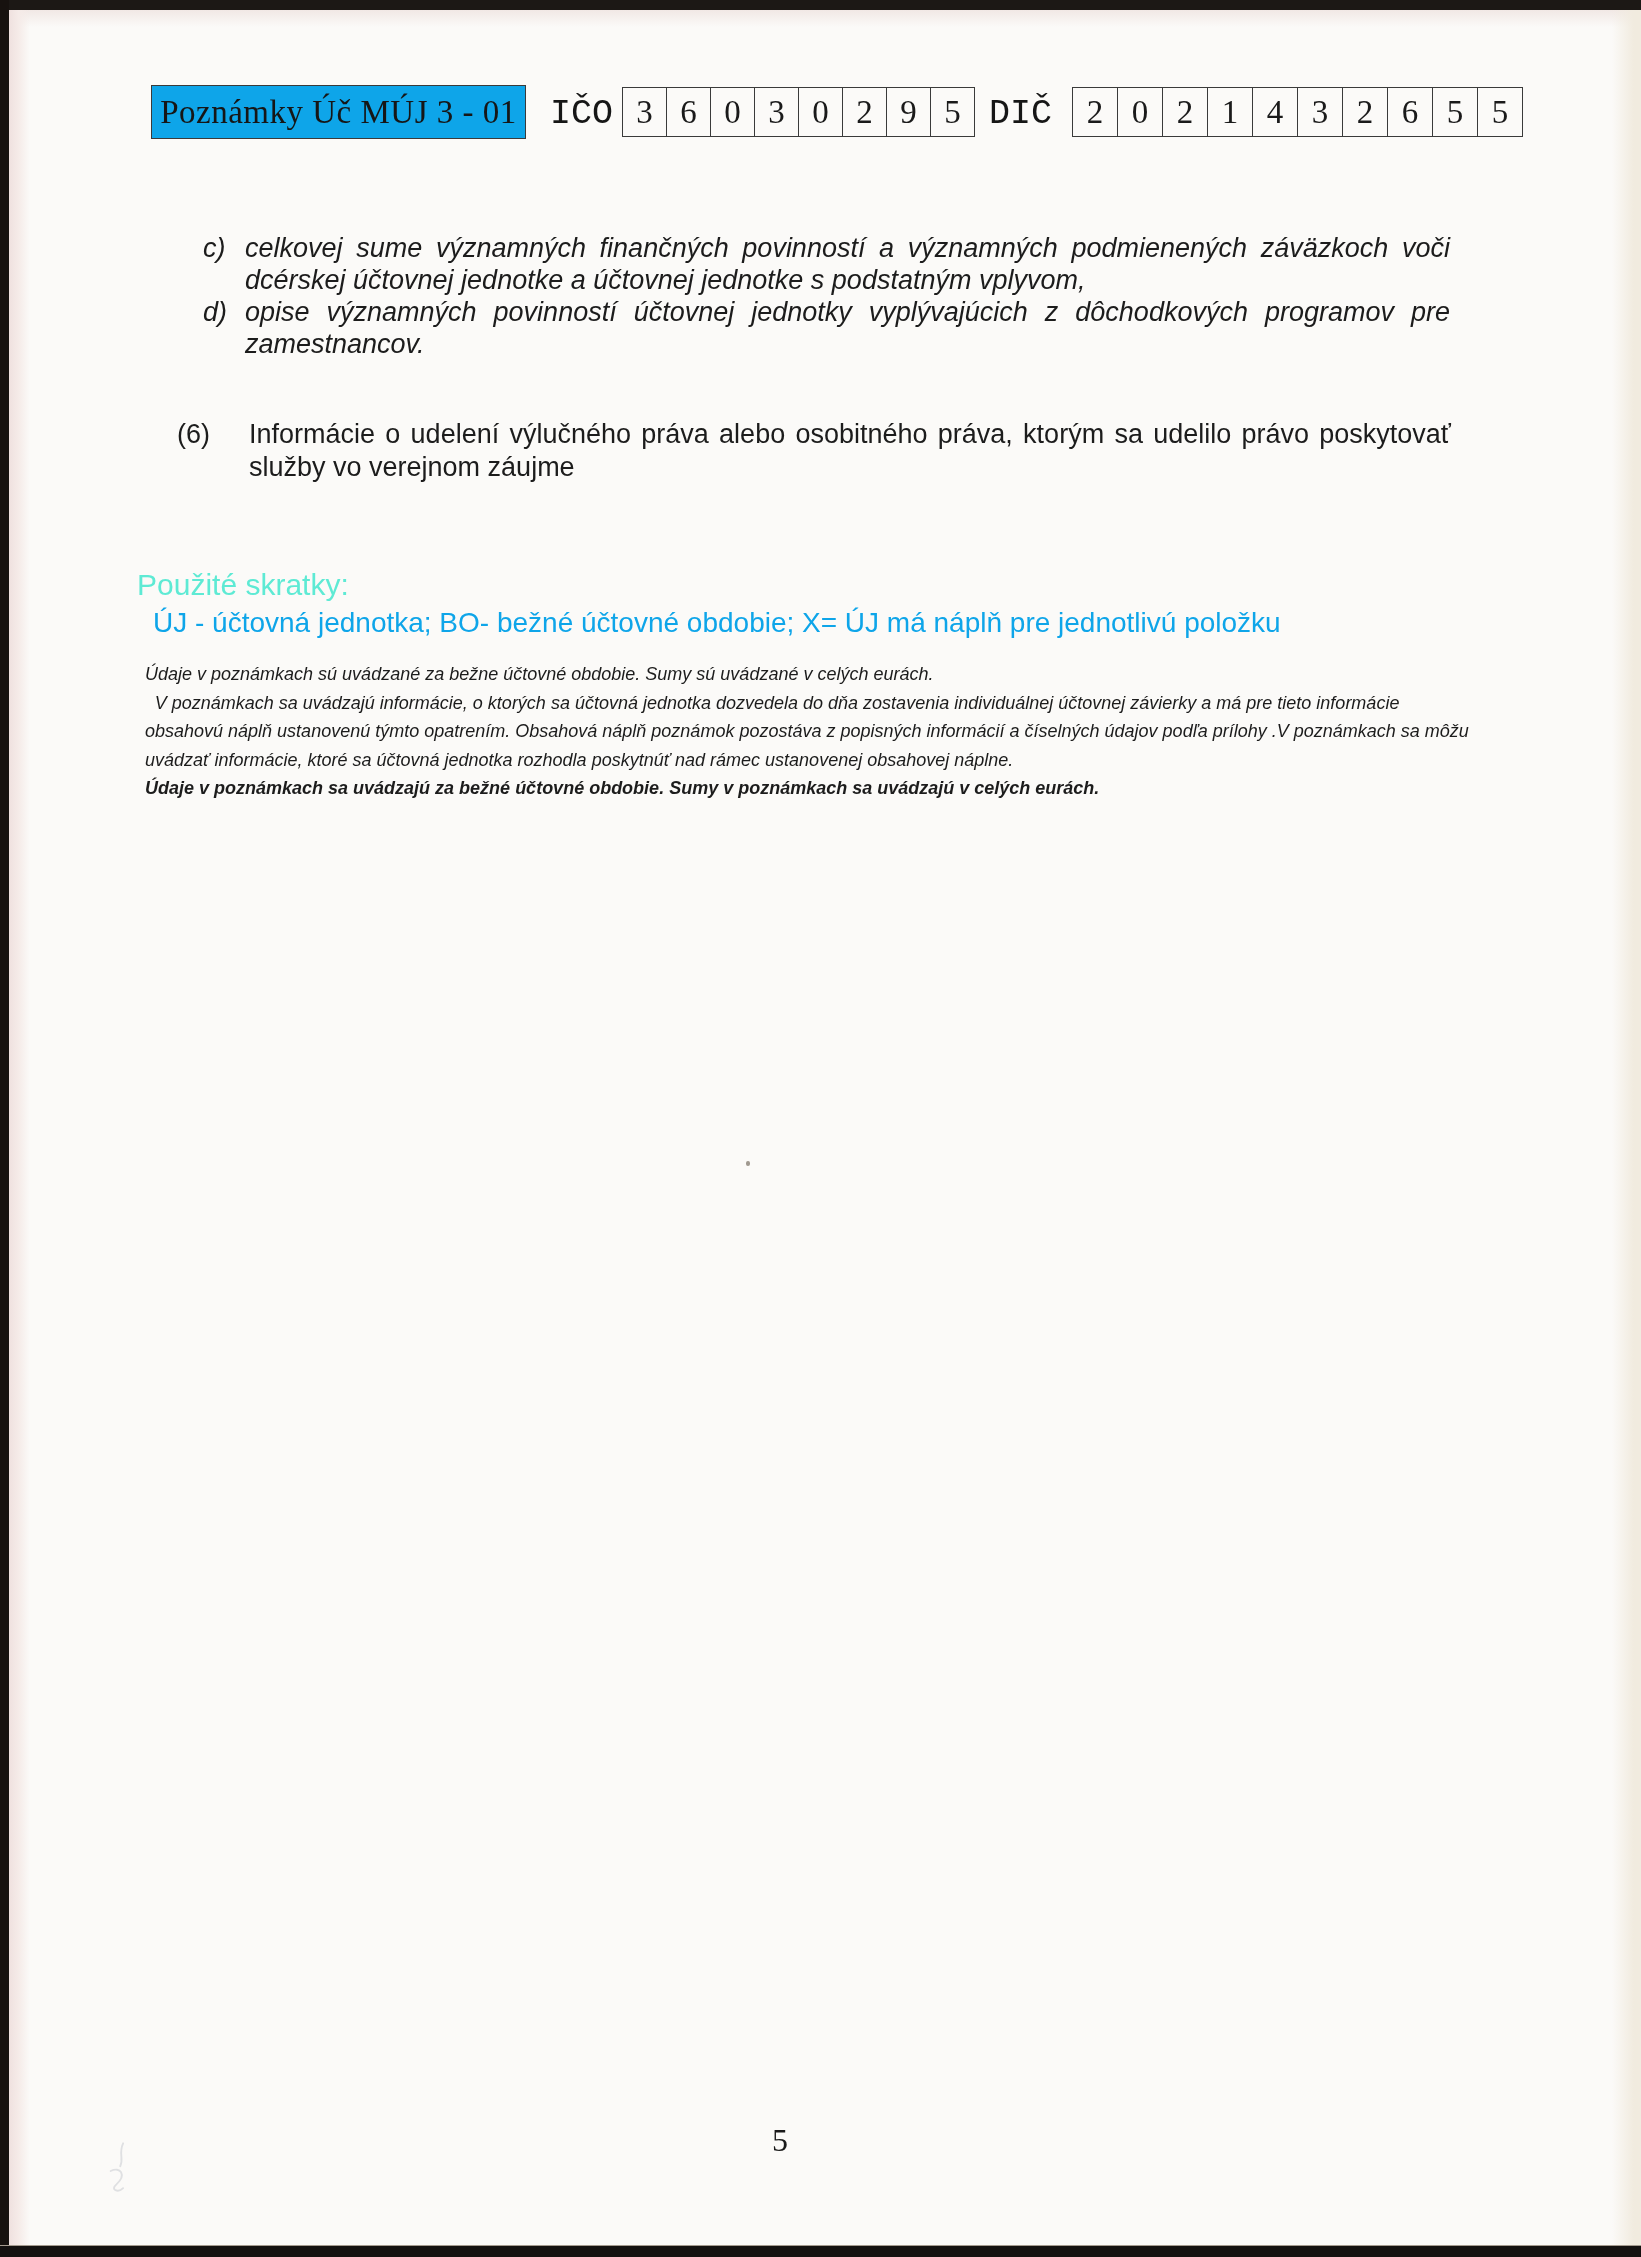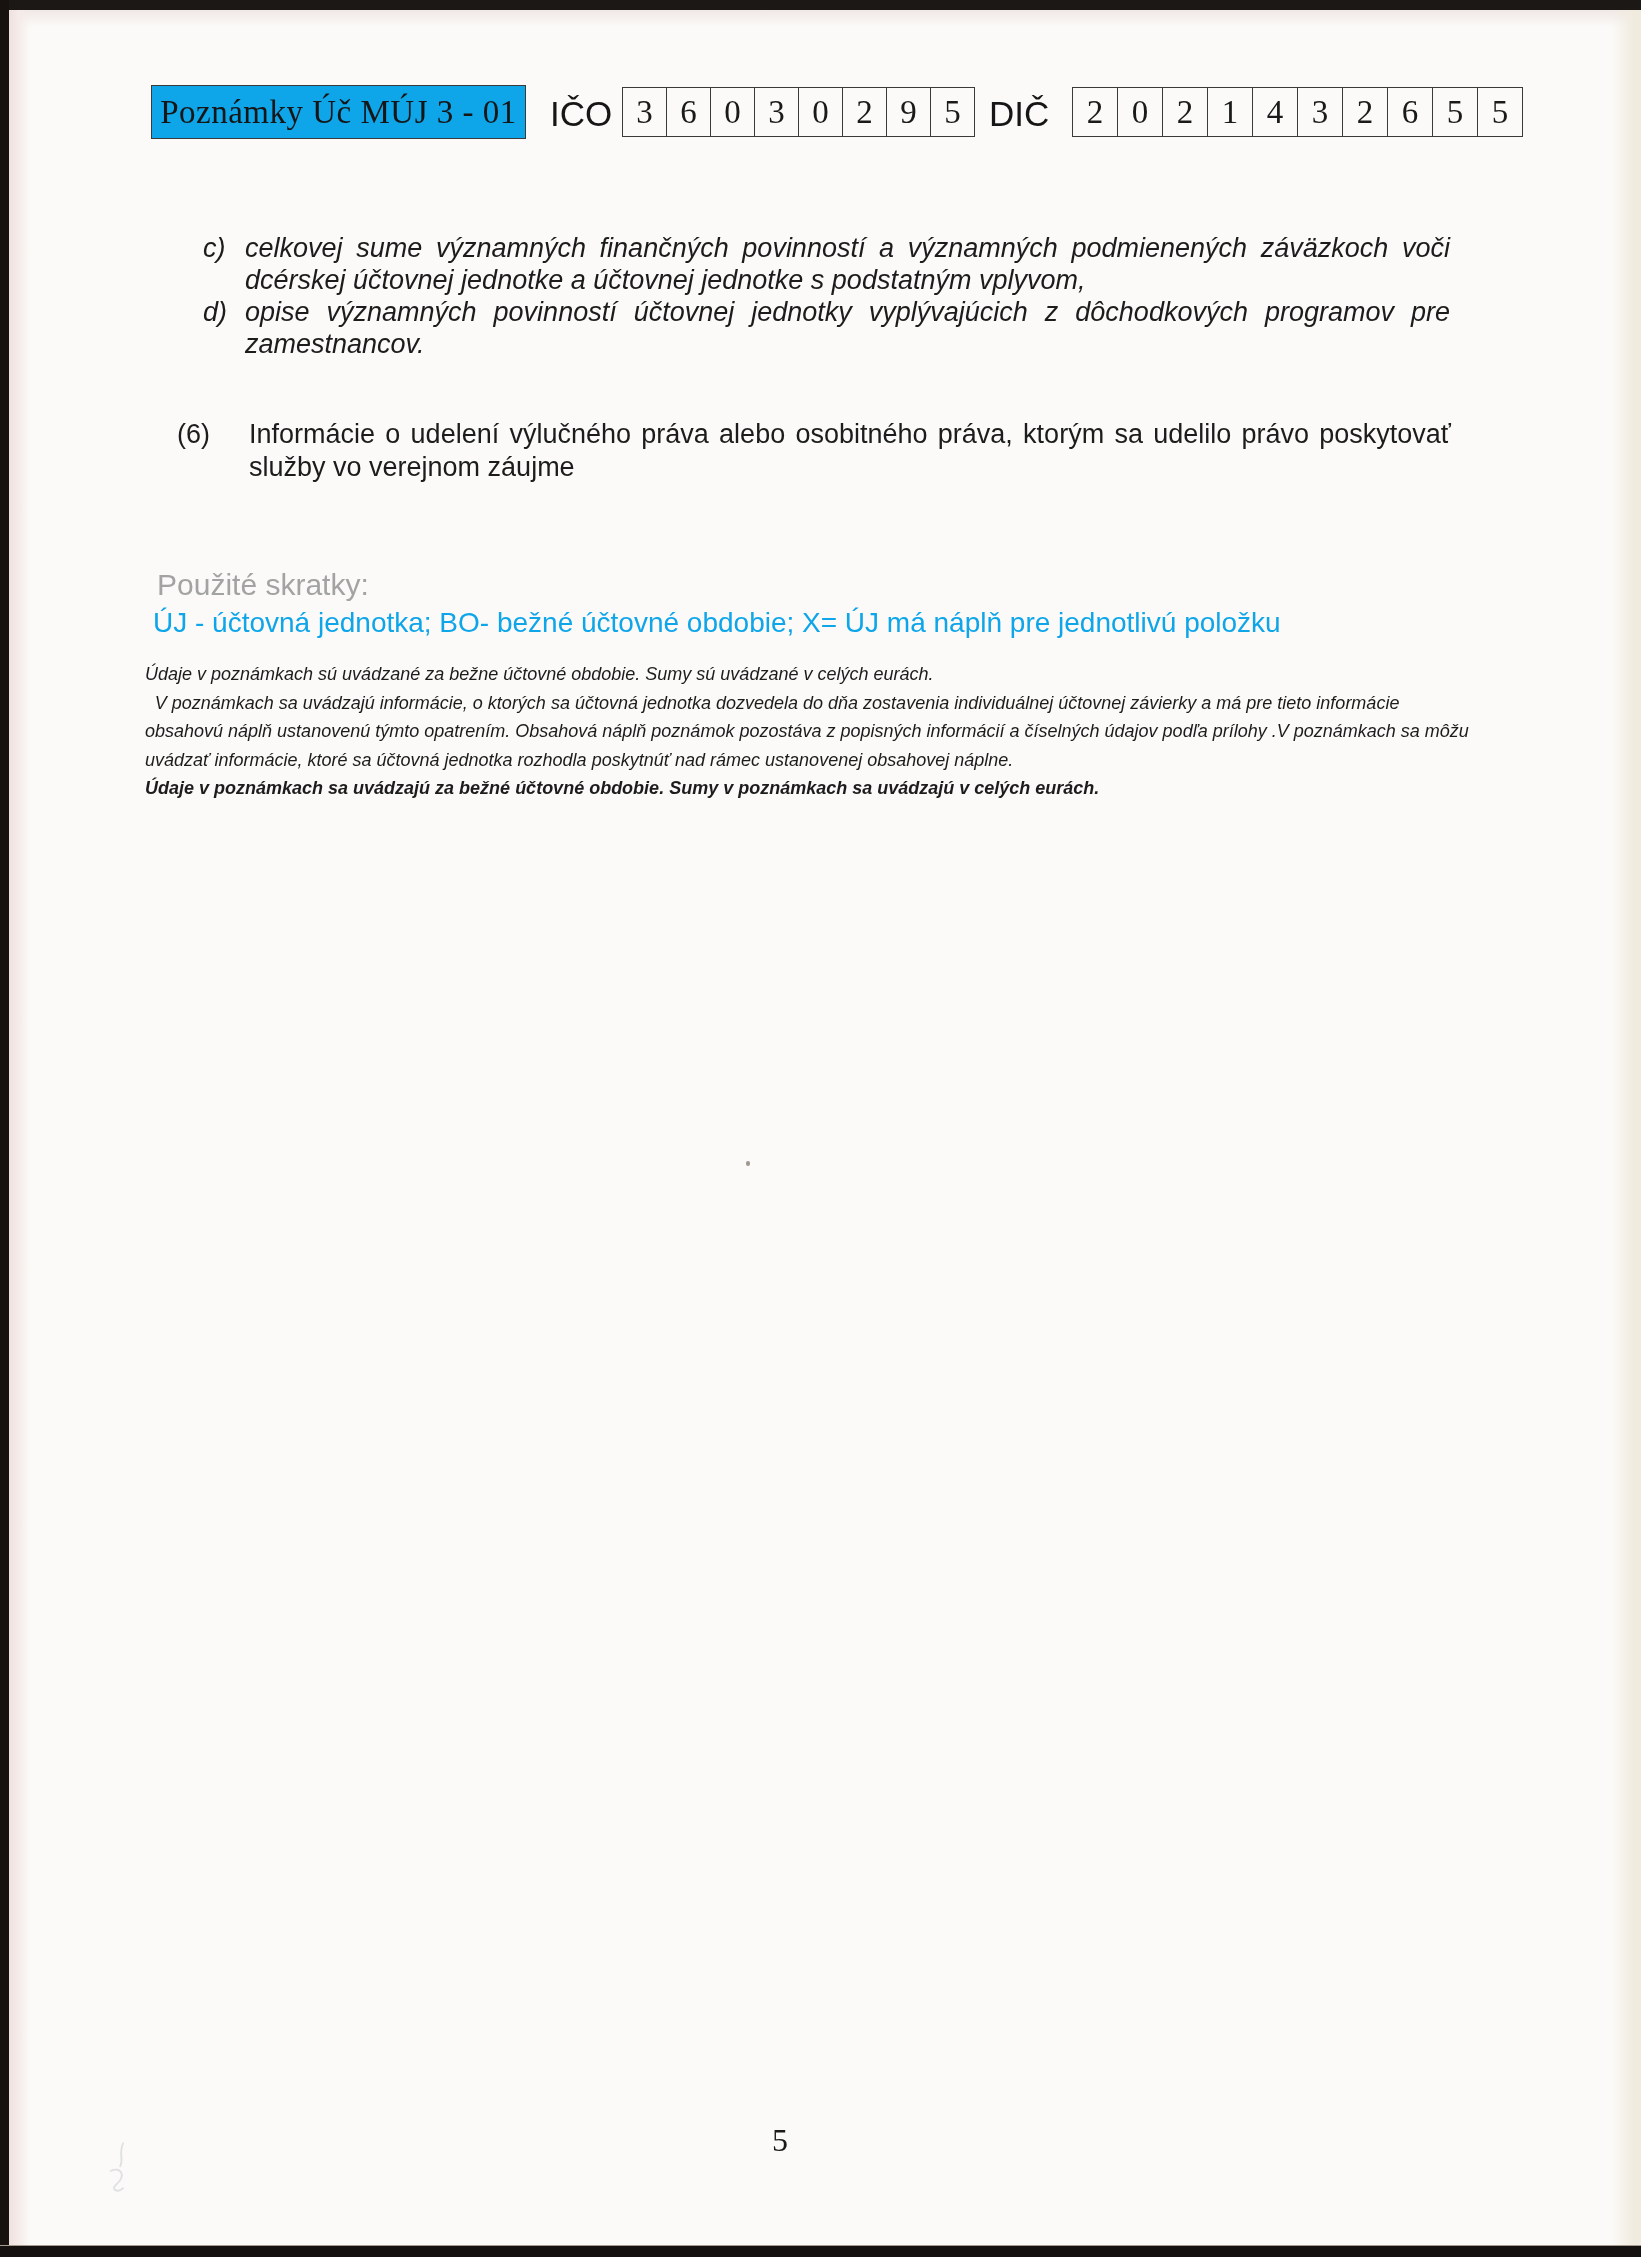--- a/index.html
+++ b/index.html
@@ -27,21 +27,21 @@
   .edge-bottom-line{position:absolute;left:0;bottom:10.6px;width:100%;height:1.9px;background:#a49a8e;z-index:5;}
 
   
   .form-box{
     position:absolute;left:151px;top:85px;width:375px;height:54px;box-sizing:border-box;
     border:1.9px solid #3a3a3a;display:flex;align-items:center;justify-content:center;
     font-family:"Liberation Serif", serif;font-size:33px;color:#161616;letter-spacing:0.5px;
     background:#0ea5e9;z-index:6;
   }
   .reg-label{
-    position:absolute;top:94px;font-family:Liberation Sans, sans-serif;
+    position:absolute;top:94px;font-family:Liberation Mono, monospace;
     font-size:35px;color:#161616;z-index:6;
   }
   .ico-label{left:550px;}
   .dic-label{left:989px;}
   .cells{
     position:absolute;top:87px;display:flex;box-sizing:border-box;
     border:1.9px solid #3a3a3a;background:#fbfaf8;z-index:6;
   }
   .ico-cells{left:622px;}
   .dic-cells{left:1072px;}
@@ -57,21 +57,21 @@
   .list-cd{position:absolute;left:203px;top:232px;width:1247px;font-size:27px;line-height:32px;}
   .list-item{display:flex;font-style:italic;color:#1c1c1c;}
   .li-label{width:42px;flex:none;}
   .li-text{flex:1;text-align:justify;}
 
   .item6{position:absolute;left:177px;top:418px;width:1274px;display:flex;
     font-size:27px;line-height:33px;color:#1c1c1c;}
   .item6-label{width:72px;flex:none;}
   .item6-text{flex:1;text-align:justify;}
 
-  .skratky-title{position:absolute;left:157px;top:568px;font-size:30px;color:#a3a3a3;}
+  .skratky-title{position:absolute;left:137px;top:568px;font-size:30px;color:#5eead4;}
   .skratky-line{position:absolute;left:153px;top:607px;font-size:28px;color:#0ea5e9;}
 
   .notes{position:absolute;left:145px;top:660px;width:1325px;
     font-size:18px;line-height:28.5px;font-style:italic;color:#1c1c1c;}
   .notes p{margin:0;}
   .notes .indent{text-indent:9.7px;}
   .notes-bold{font-weight:bold;max-width:1197px;}
 
   .page-number{position:absolute;left:772px;top:2122px;
     font-family:"Liberation Serif", serif;font-size:32px;color:#1a1a1a;}

